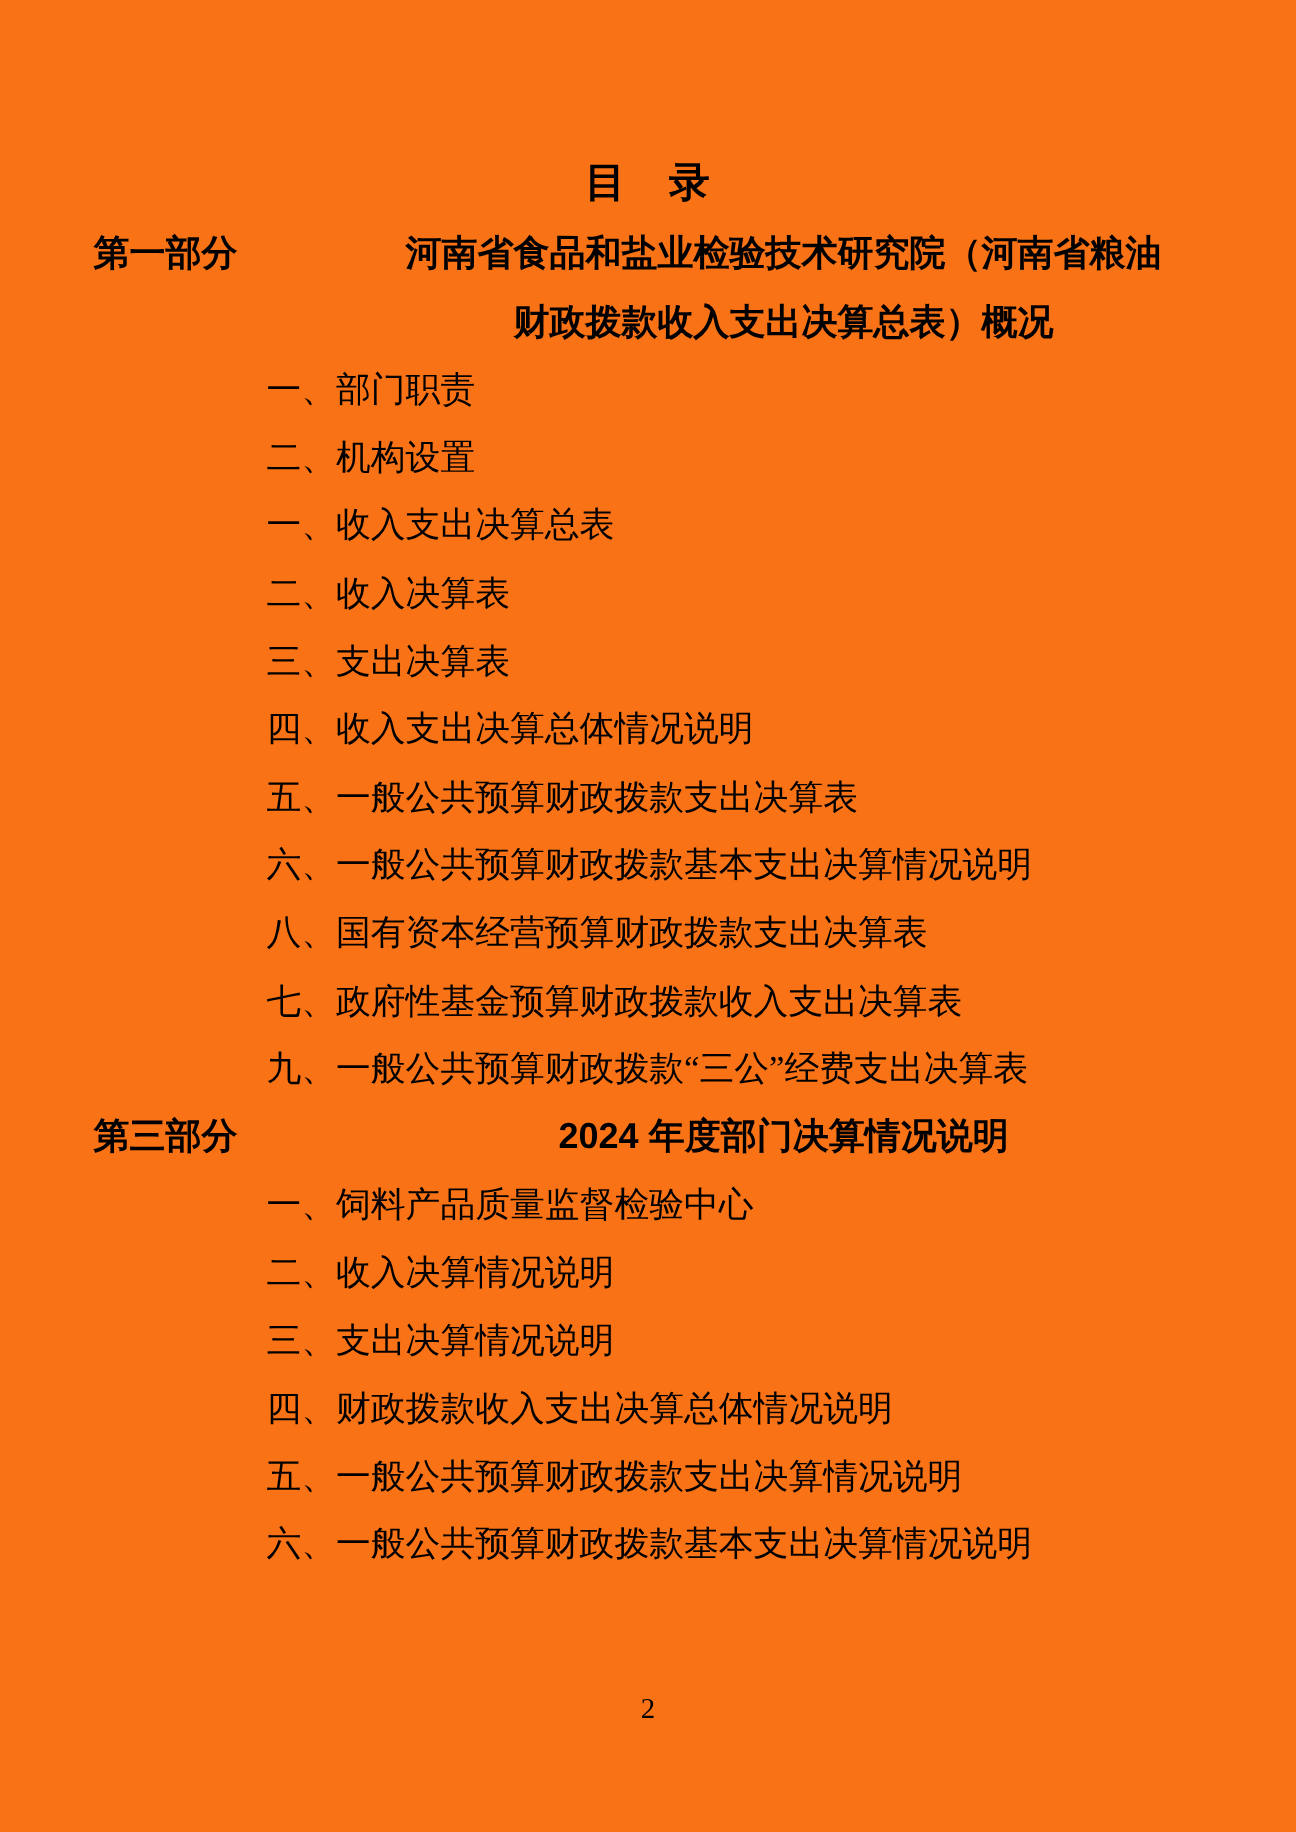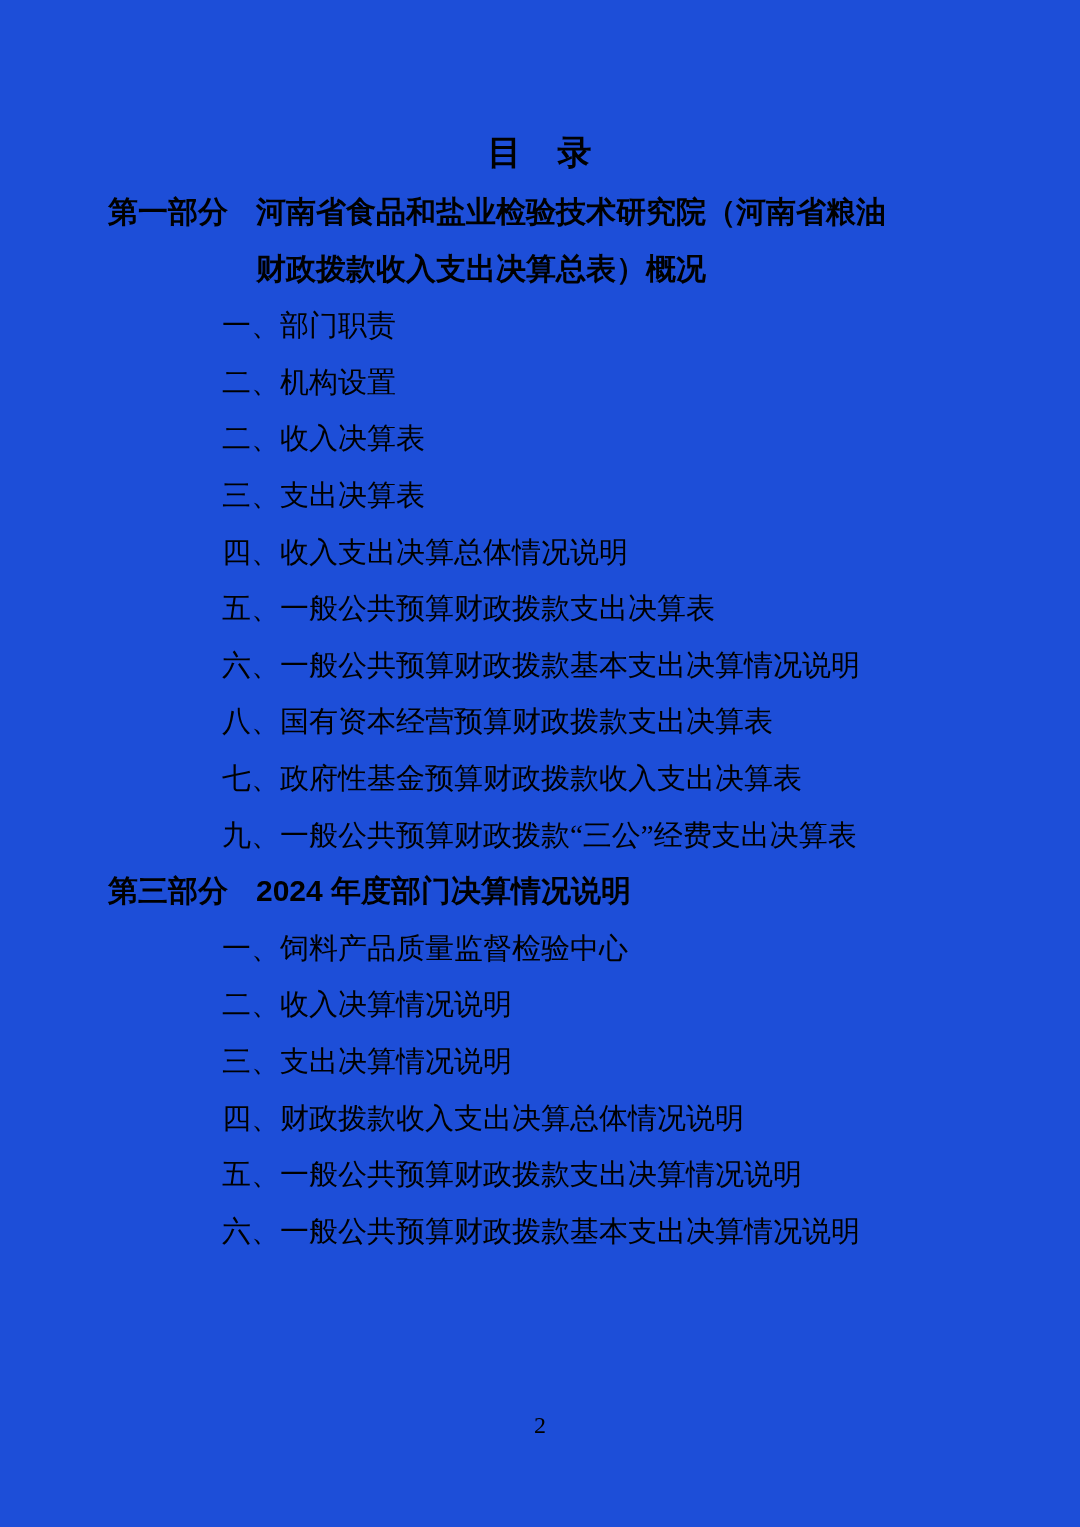--- a/index.html
+++ b/index.html
@@ -4,21 +4,21 @@
 <style>
   html, body {
     margin: 0;
     padding: 0;
     background: #ffffff;
   }
   .page {
     position: relative;
     width: 1080px;
     height: 1527px;
-    background: #1d4ed8;
+    background: #f97316;
     color: #000000;
     overflow: hidden;
   }
   .doc-title {
     position: absolute;
     top: 128px;
     left: 0;
     width: 1080px;
     text-align: center;
     font-family: "Liberation Sans", "DejaVu Sans", sans-serif;
@@ -39,30 +39,31 @@
   }
   .toc-part {
     display: flex;
     align-items: flex-start;
     font-family: "Liberation Sans", "DejaVu Sans", sans-serif;
     font-weight: 700;
     font-size: 30px;
   }
   .part-label {
     flex: 0 0 auto;
-    margin-left: 108px;
+    margin-left: 78px;
     margin-right: 28px;
     white-space: pre;
   }
   .part-body {
     flex: 1 1 auto;
     min-width: 0;
   }
   .part-line {
     white-space: pre;
+    text-align: center;
   }
   .toc-item {
     padding-left: 222px;
     white-space: pre;
   }
   .page-number {
     position: absolute;
     top: 1410px;
     left: 0;
     width: 1080px;
@@ -81,20 +82,21 @@
   <div class="toc">
       <div class="toc-part">
         <span class="part-label">第一部分</span>
         <span class="part-body">
           <div class="part-line">河南省食品和盐业检验技术研究院（河南省粮油</div>
           <div class="part-line">财政拨款收入支出决算总表）概况</div>
         </span>
       </div>
       <div class="toc-item">一、部门职责</div>
       <div class="toc-item">二、机构设置</div>
+      <div class="toc-item">一、收入支出决算总表</div>
       <div class="toc-item">二、收入决算表</div>
       <div class="toc-item">三、支出决算表</div>
       <div class="toc-item">四、收入支出决算总体情况说明</div>
       <div class="toc-item">五、一般公共预算财政拨款支出决算表</div>
       <div class="toc-item">六、一般公共预算财政拨款基本支出决算情况说明</div>
       <div class="toc-item">八、国有资本经营预算财政拨款支出决算表</div>
       <div class="toc-item">七、政府性基金预算财政拨款收入支出决算表</div>
       <div class="toc-item">九、一般公共预算财政拨款“三公”经费支出决算表</div>
       <div class="toc-part">
         <span class="part-label">第三部分</span>

